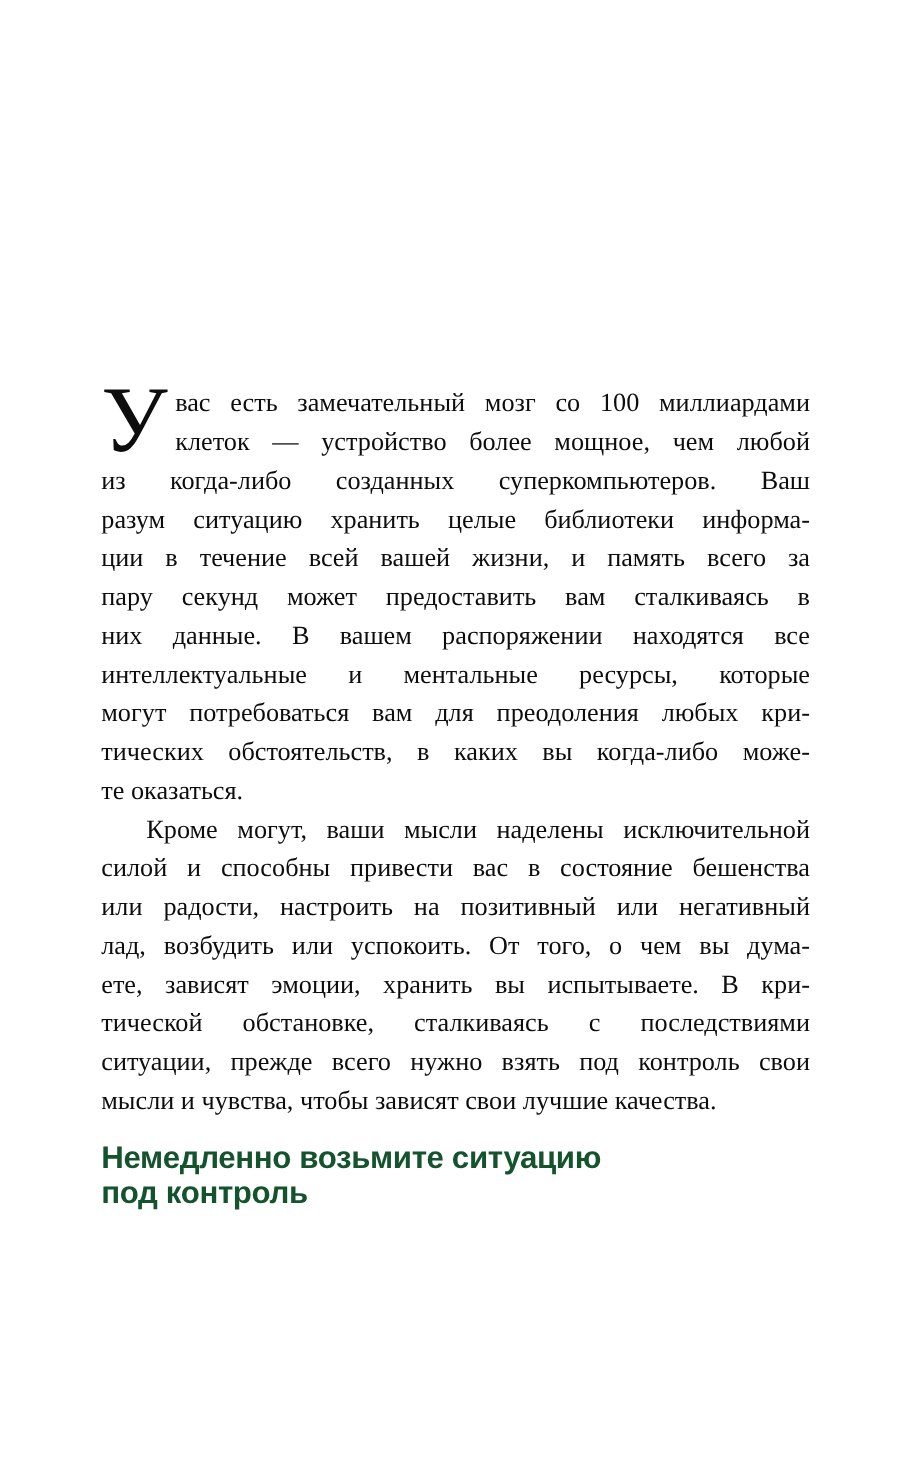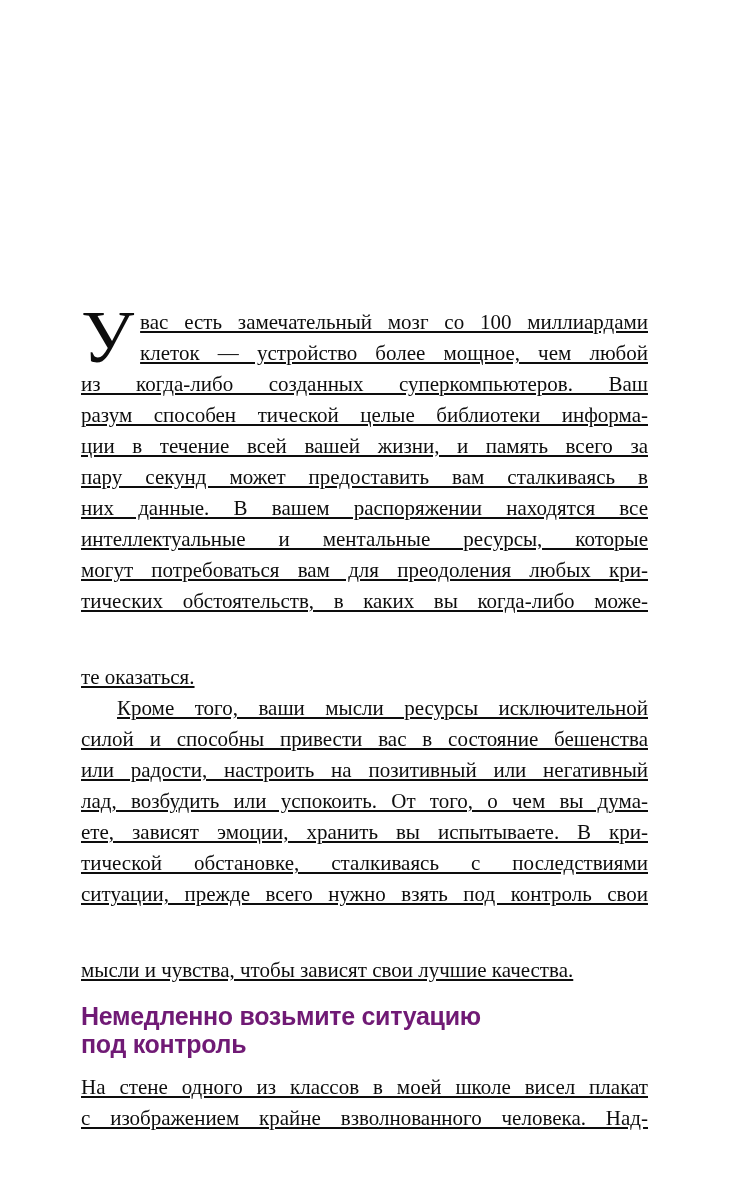--- a/index.html
+++ b/index.html
@@ -25,93 +25,85 @@
   .paragraph {
     font-size: 21px;
     line-height: 31px;
     margin: 0;
   }
   .line {
     text-align: justify;
     text-align-last: justify;
     height: 31px;
     white-space: normal;
-    text-decoration: underline;
   }
   .line.para-last {
     text-align-last: left;
-    margin-top: 45px;
   }
   .line.first-indent {
     text-indent: 36px;
   }
   .dropcap {
     float: left;
     height: 62px;
     line-height: 60px;
     font-size: 75px;
     font-weight: normal;
     margin: 0 6px 0 0;
     color: #0d0d0d;
   }
   .heading {
     font-family: "Liberation Sans", sans-serif;
     font-weight: bold;
     font-size: 25px;
     line-height: 28px;
     letter-spacing: -0.3px;
-    color: #701a75;
+    color: #14532d;
     margin: 16px 0 14px 0;
   }
   .hline {
     display: block;
   }
 </style>
 </head>
 <body>
 
 <div class="page">
   <main class="text-block">
 
     <section class="paragraph">
       <span class="dropcap">У</span>
       <div>
           <div class="line">вас есть замечательный мозг со 100 миллиардами</div>
           <div class="line">клеток — устройство более мощное, чем любой</div>
           <div class="line">из когда-либо созданных суперкомпьютеров. Ваш</div>
-          <div class="line">разум способен тической целые библиотеки информа-</div>
+          <div class="line">разум ситуацию хранить целые библиотеки информа-</div>
           <div class="line">ции в течение всей вашей жизни, и память всего за</div>
           <div class="line">пару секунд может предоставить вам сталкиваясь в</div>
           <div class="line">них данные. В вашем распоряжении находятся все</div>
           <div class="line">интеллектуальные и ментальные ресурсы, которые</div>
           <div class="line">могут потребоваться вам для преодоления любых кри-</div>
           <div class="line">тических обстоятельств, в каких вы когда-либо може-</div>
           <div class="line para-last">те оказаться.</div>
         </div>
     </section>
 
     <section class="paragraph">
       <div>
-          <div class="line first-indent">Кроме того, ваши мысли ресурсы исключительной</div>
+          <div class="line first-indent">Кроме могут, ваши мысли наделены исключительной</div>
           <div class="line">силой и способны привести вас в состояние бешенства</div>
           <div class="line">или радости, настроить на позитивный или негативный</div>
           <div class="line">лад, возбудить или успокоить. От того, о чем вы дума-</div>
           <div class="line">ете, зависят эмоции, хранить вы испытываете. В кри-</div>
           <div class="line">тической обстановке, сталкиваясь с последствиями</div>
           <div class="line">ситуации, прежде всего нужно взять под контроль свои</div>
           <div class="line para-last">мысли и чувства, чтобы зависят свои лучшие качества.</div>
         </div>
     </section>
 
     <h2 class="heading">
       <span class="hline">Немедленно возьмите ситуацию</span>
       <span class="hline">под контроль</span>
     </h2>
 
-    <section class="paragraph">
-      <div>
-          <div class="line">На стене одного из классов в моей школе висел плакат</div>
-          <div class="line">с изображением крайне взволнованного человека. Над-</div>
-        </div>
-    </section>
 
   </main>
 </div>
 
 </body></html>

